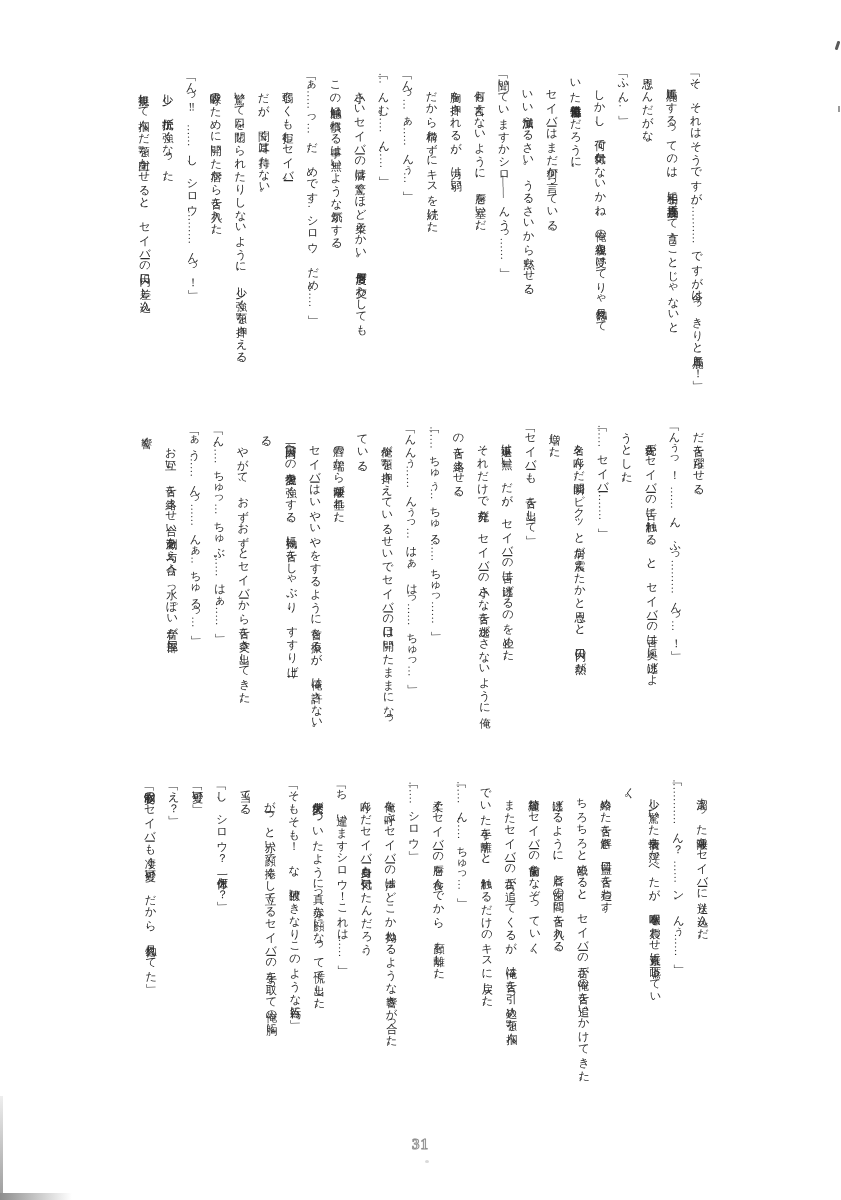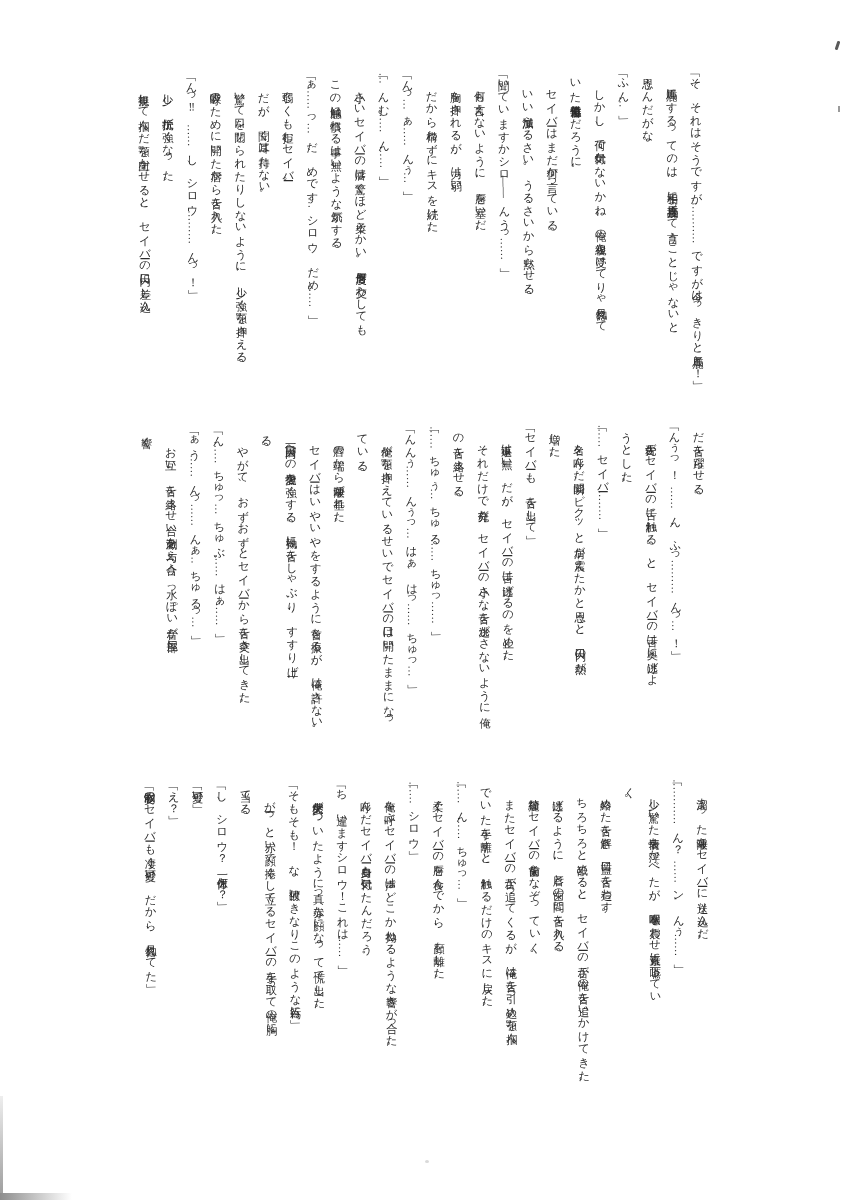--- a/index.html
+++ b/index.html
@@ -161,19 +161,20 @@
         <p class="para">「そもそも！　な、何故いきなりこのような行為に」</p>
         <p class="para indent">がーっと赤い顔で捲くし立てるセイバーの手を取って俺の胸に
 当てる。</p>
         <p class="para">「し、シロウ？　一体何を？」</p>
         <p class="para">「可愛い」</p>
         <p class="para">「え？」</p>
         <p class="para">「制服姿のセイバーも凄く可愛い。だから、見惚れてた」</p>
       </section>
   </div>
 
+  <div class="page-number">31</div>
 
   <div class="speck-a"></div>
   <div class="speck-b"></div>
   <div class="speck-c"></div>
   <div class="edge-left"></div>
   <div class="corner-bl"></div>
 </div>
 
 </body></html>

